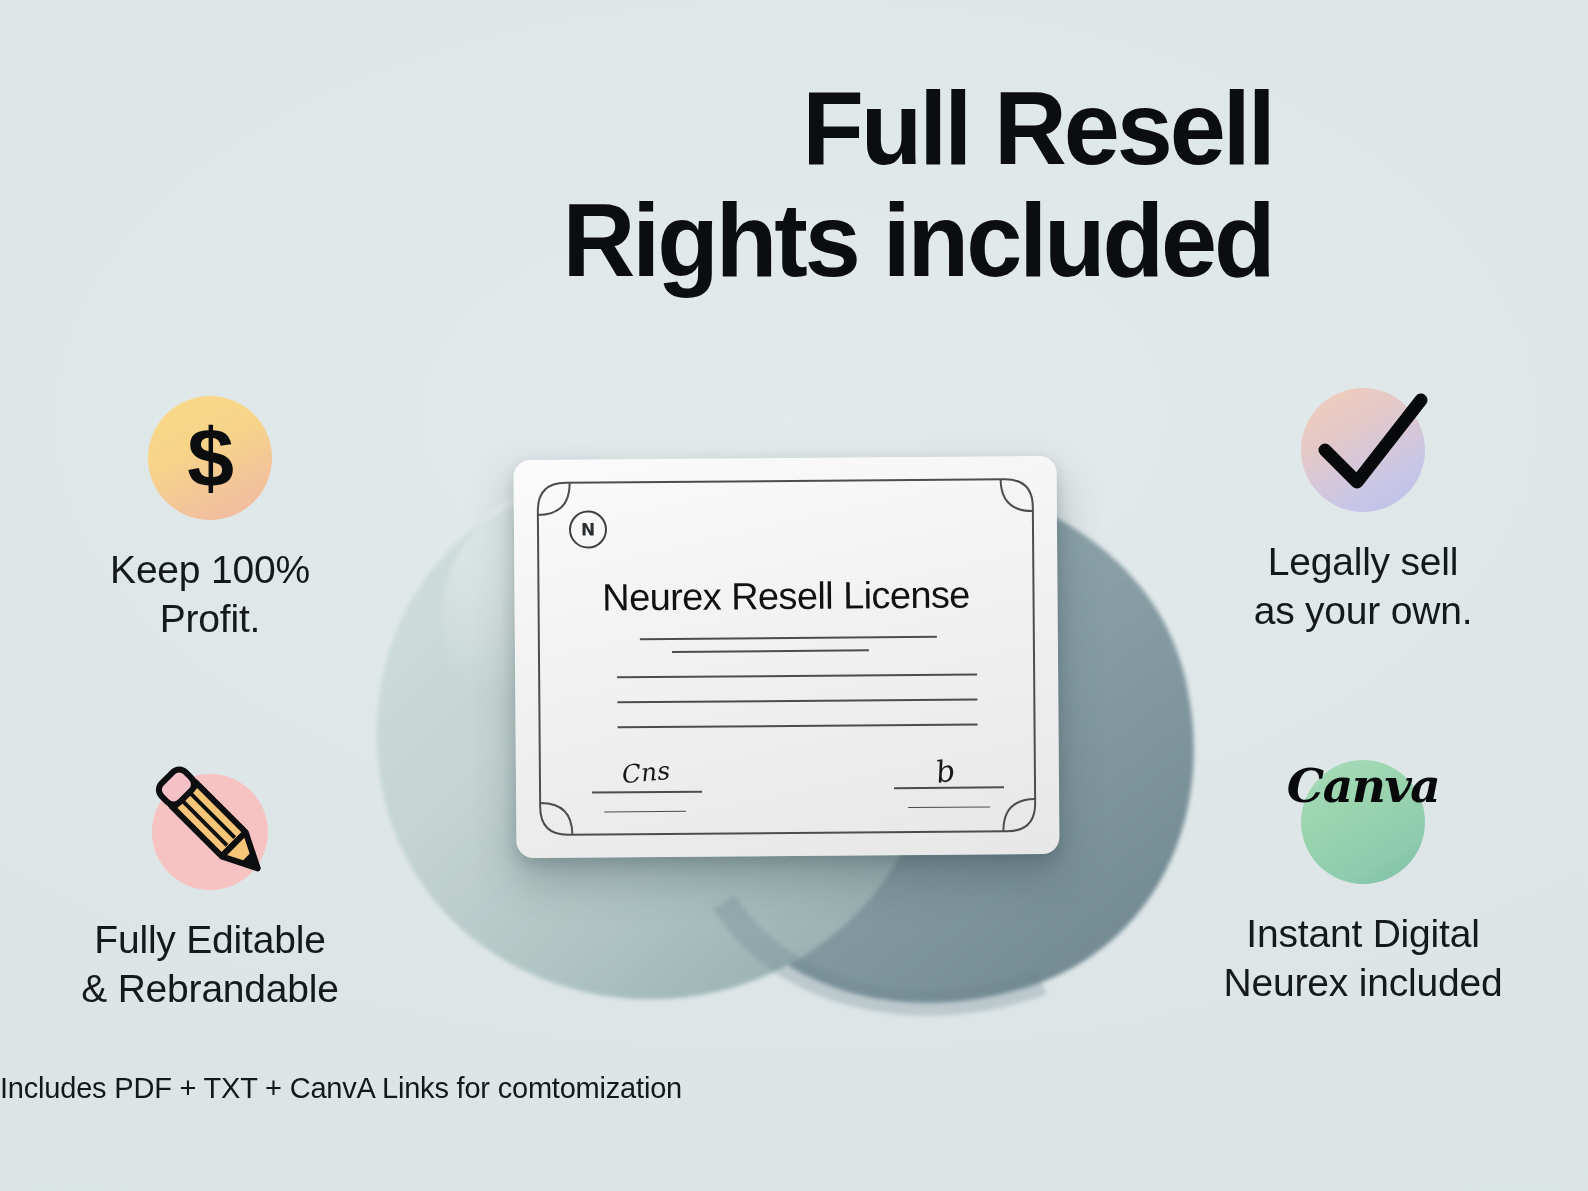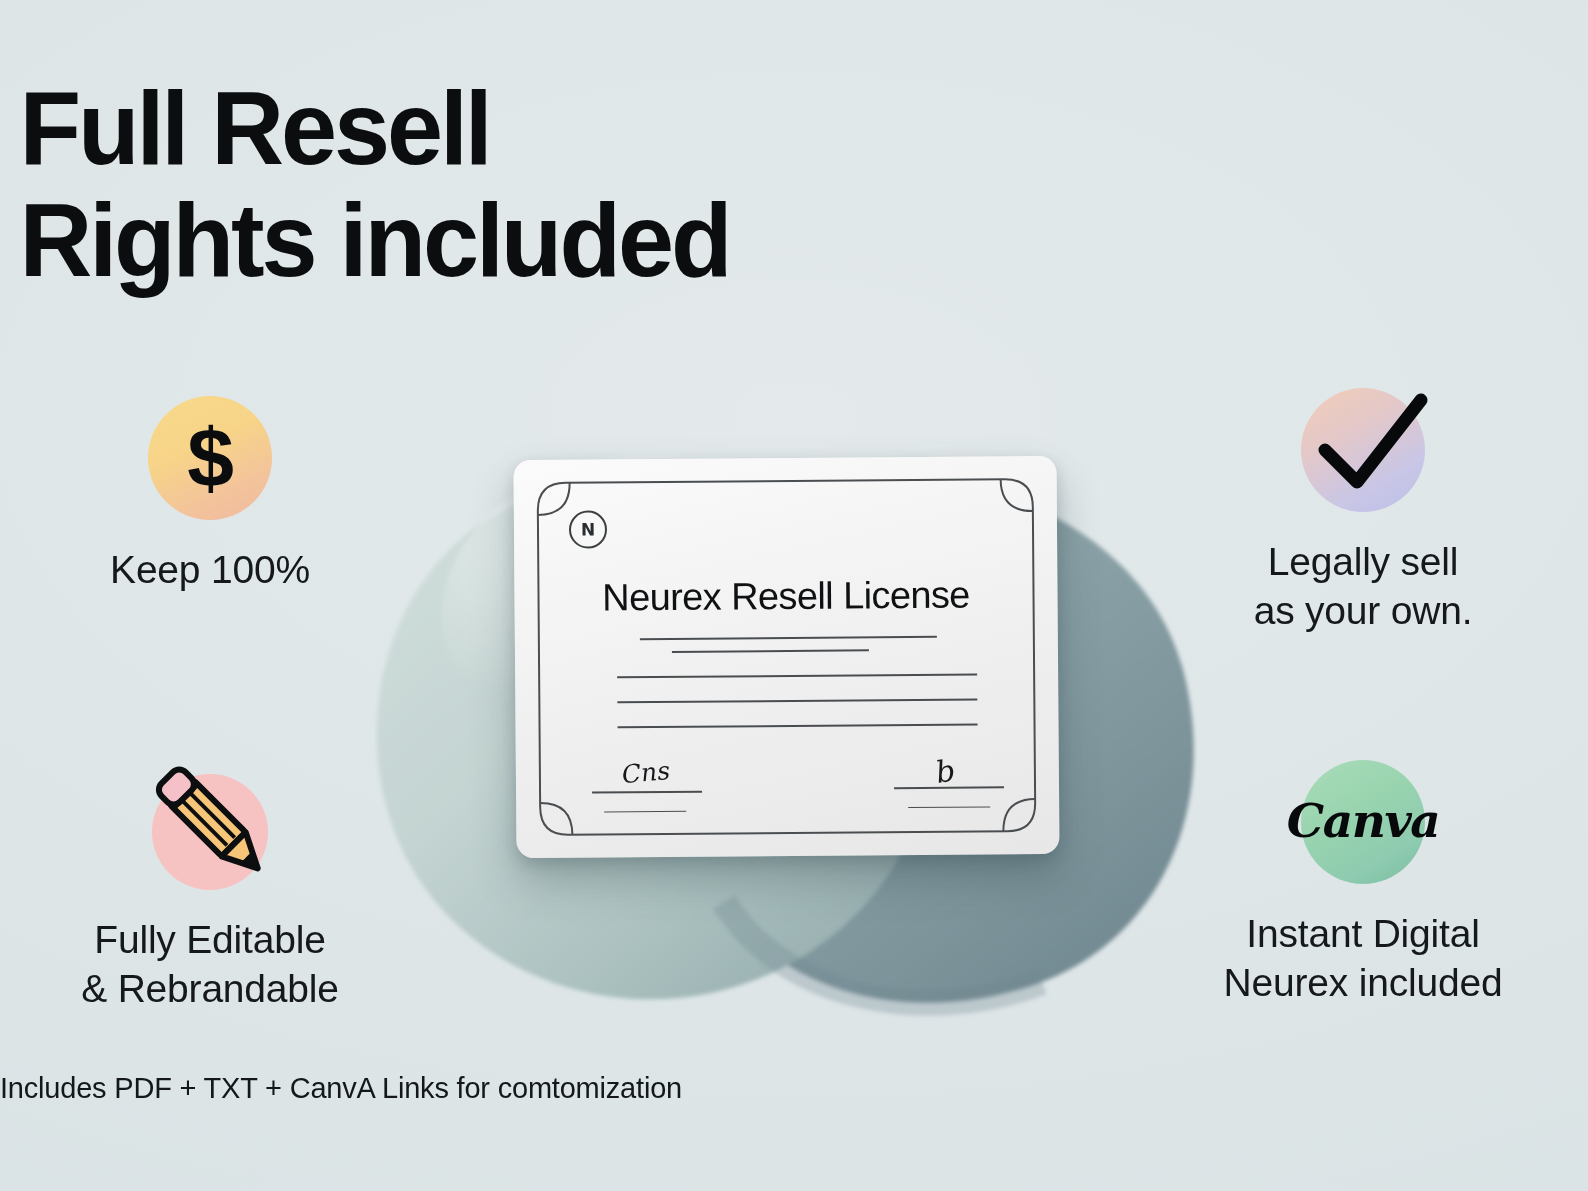--- a/index.html
+++ b/index.html
@@ -22,21 +22,21 @@
       radial-gradient(120% 90% at 50% 35%, #e4eaec 0%, #dde5e7 55%, #d9e2e4 100%);
     overflow: hidden;
   }
 
   
   .headline {
     position: absolute;
     left: 0;
     top: 72px;
     width: 1292px;
-    text-align: left;
+    text-align: right;
     color: #0b0d0e;
     font-family: "Liberation Sans", sans-serif;
     font-weight: bold;
     font-size: 104px;
     line-height: 1.08;
     letter-spacing: -3.2px;
   }
   .headline .line {
     display: block;
     transform: scaleX(0.97);
@@ -116,21 +116,20 @@
     position: absolute;
     left: 2px; top: -4px;
     width: 132px; height: 132px;
   }
 
   
   .glyph-canva {
     position: absolute;
     inset: 0;
     display: flex;
-    align-items: center;
     justify-content: center;
     font-family: "DejaVu Serif", serif;
     font-style: italic;
     font-weight: bold;
     font-size: 47px;
     color: #07090a;
     letter-spacing: -1.5px;
     transform: translateY(-2px);
   }
 
@@ -305,20 +304,21 @@
 
   <div class="feature" id="feat-profit">
     <div class="icon-wrap">
       <div class="circle circle-dollar"></div>
       <div class="glyph-dollar">
         <span>$</span>
       </div>
     </div>
     <div class="label">
       <span>Keep 100%</span>
+      <span class="l2">Profit.</span>
     </div>
   </div>
 
   <div class="feature" id="feat-legal">
     <div class="icon-wrap">
       <div class="circle circle-check"></div>
       <svg class="glyph-check" viewBox="0 0 144 144" xmlns="http://www.w3.org/2000/svg">
         <path d="M30 72 L62 104 L126 22" fill="none" stroke="#07090a" stroke-width="13" stroke-linecap="round" stroke-linejoin="round"></path>
       </svg>
     </div>

